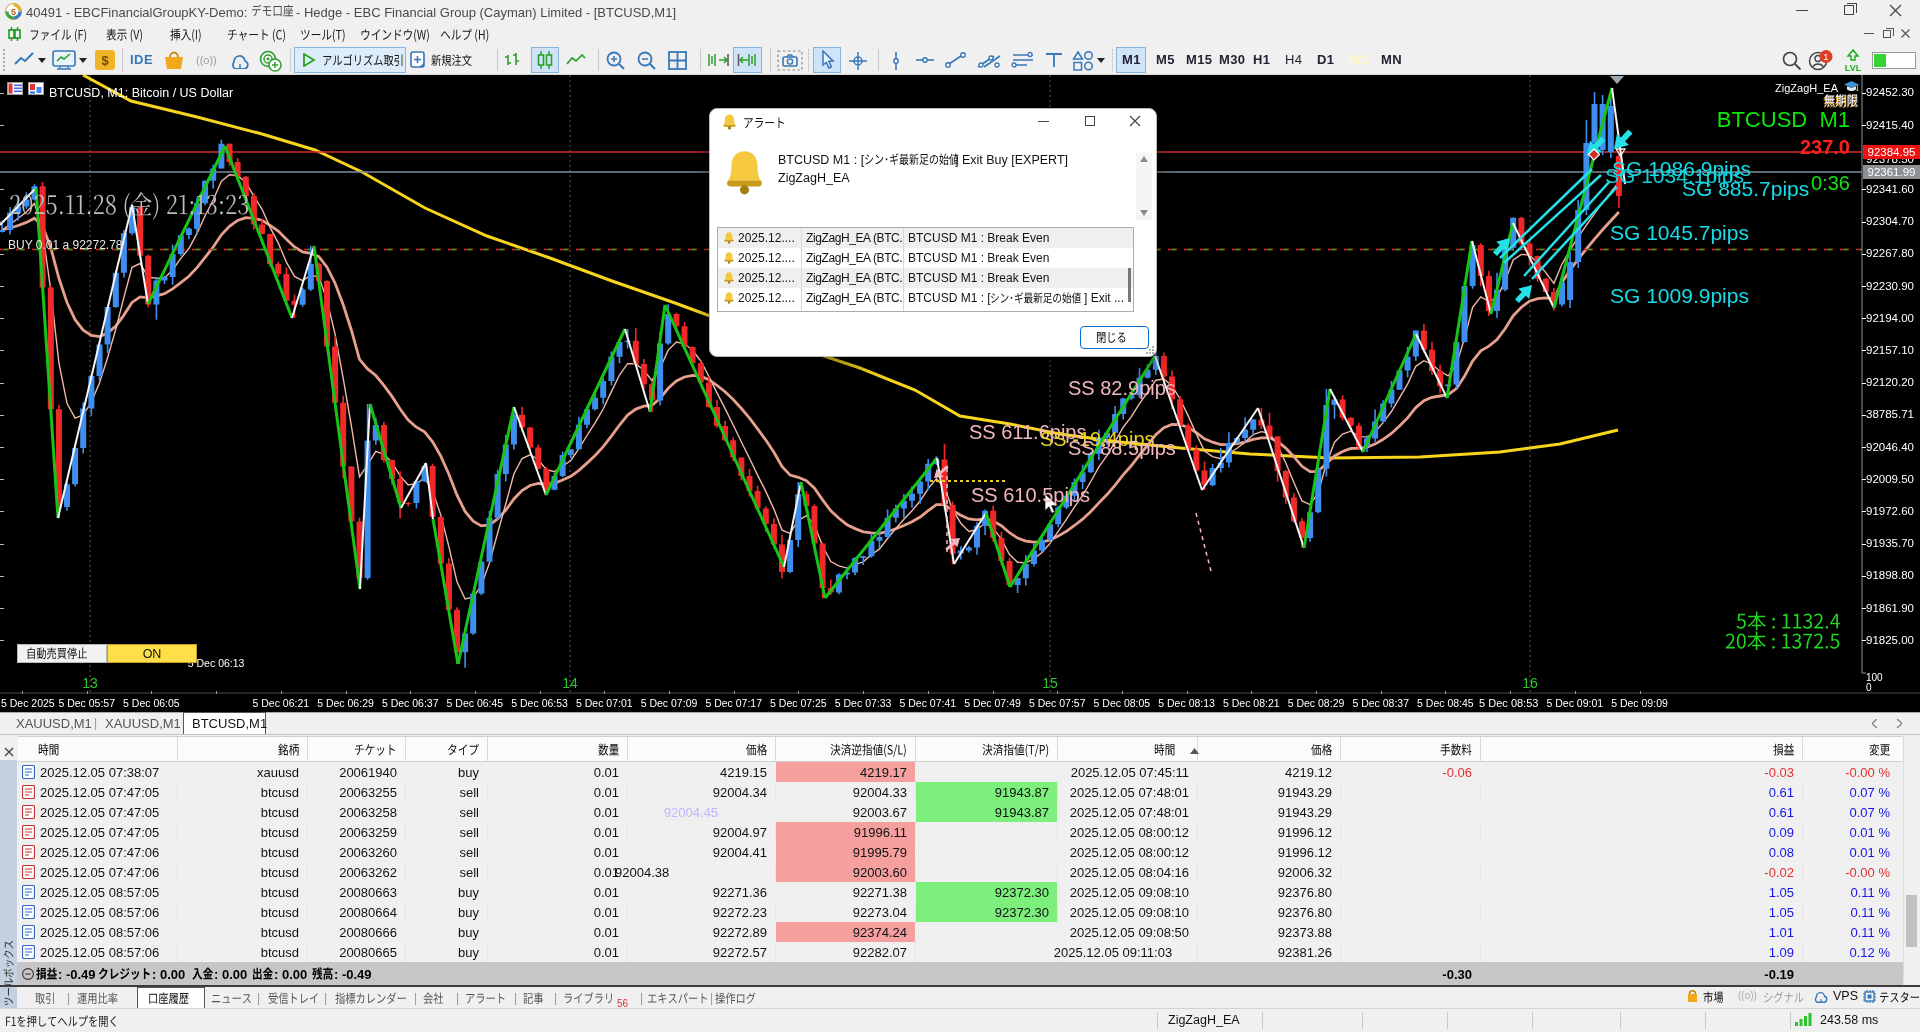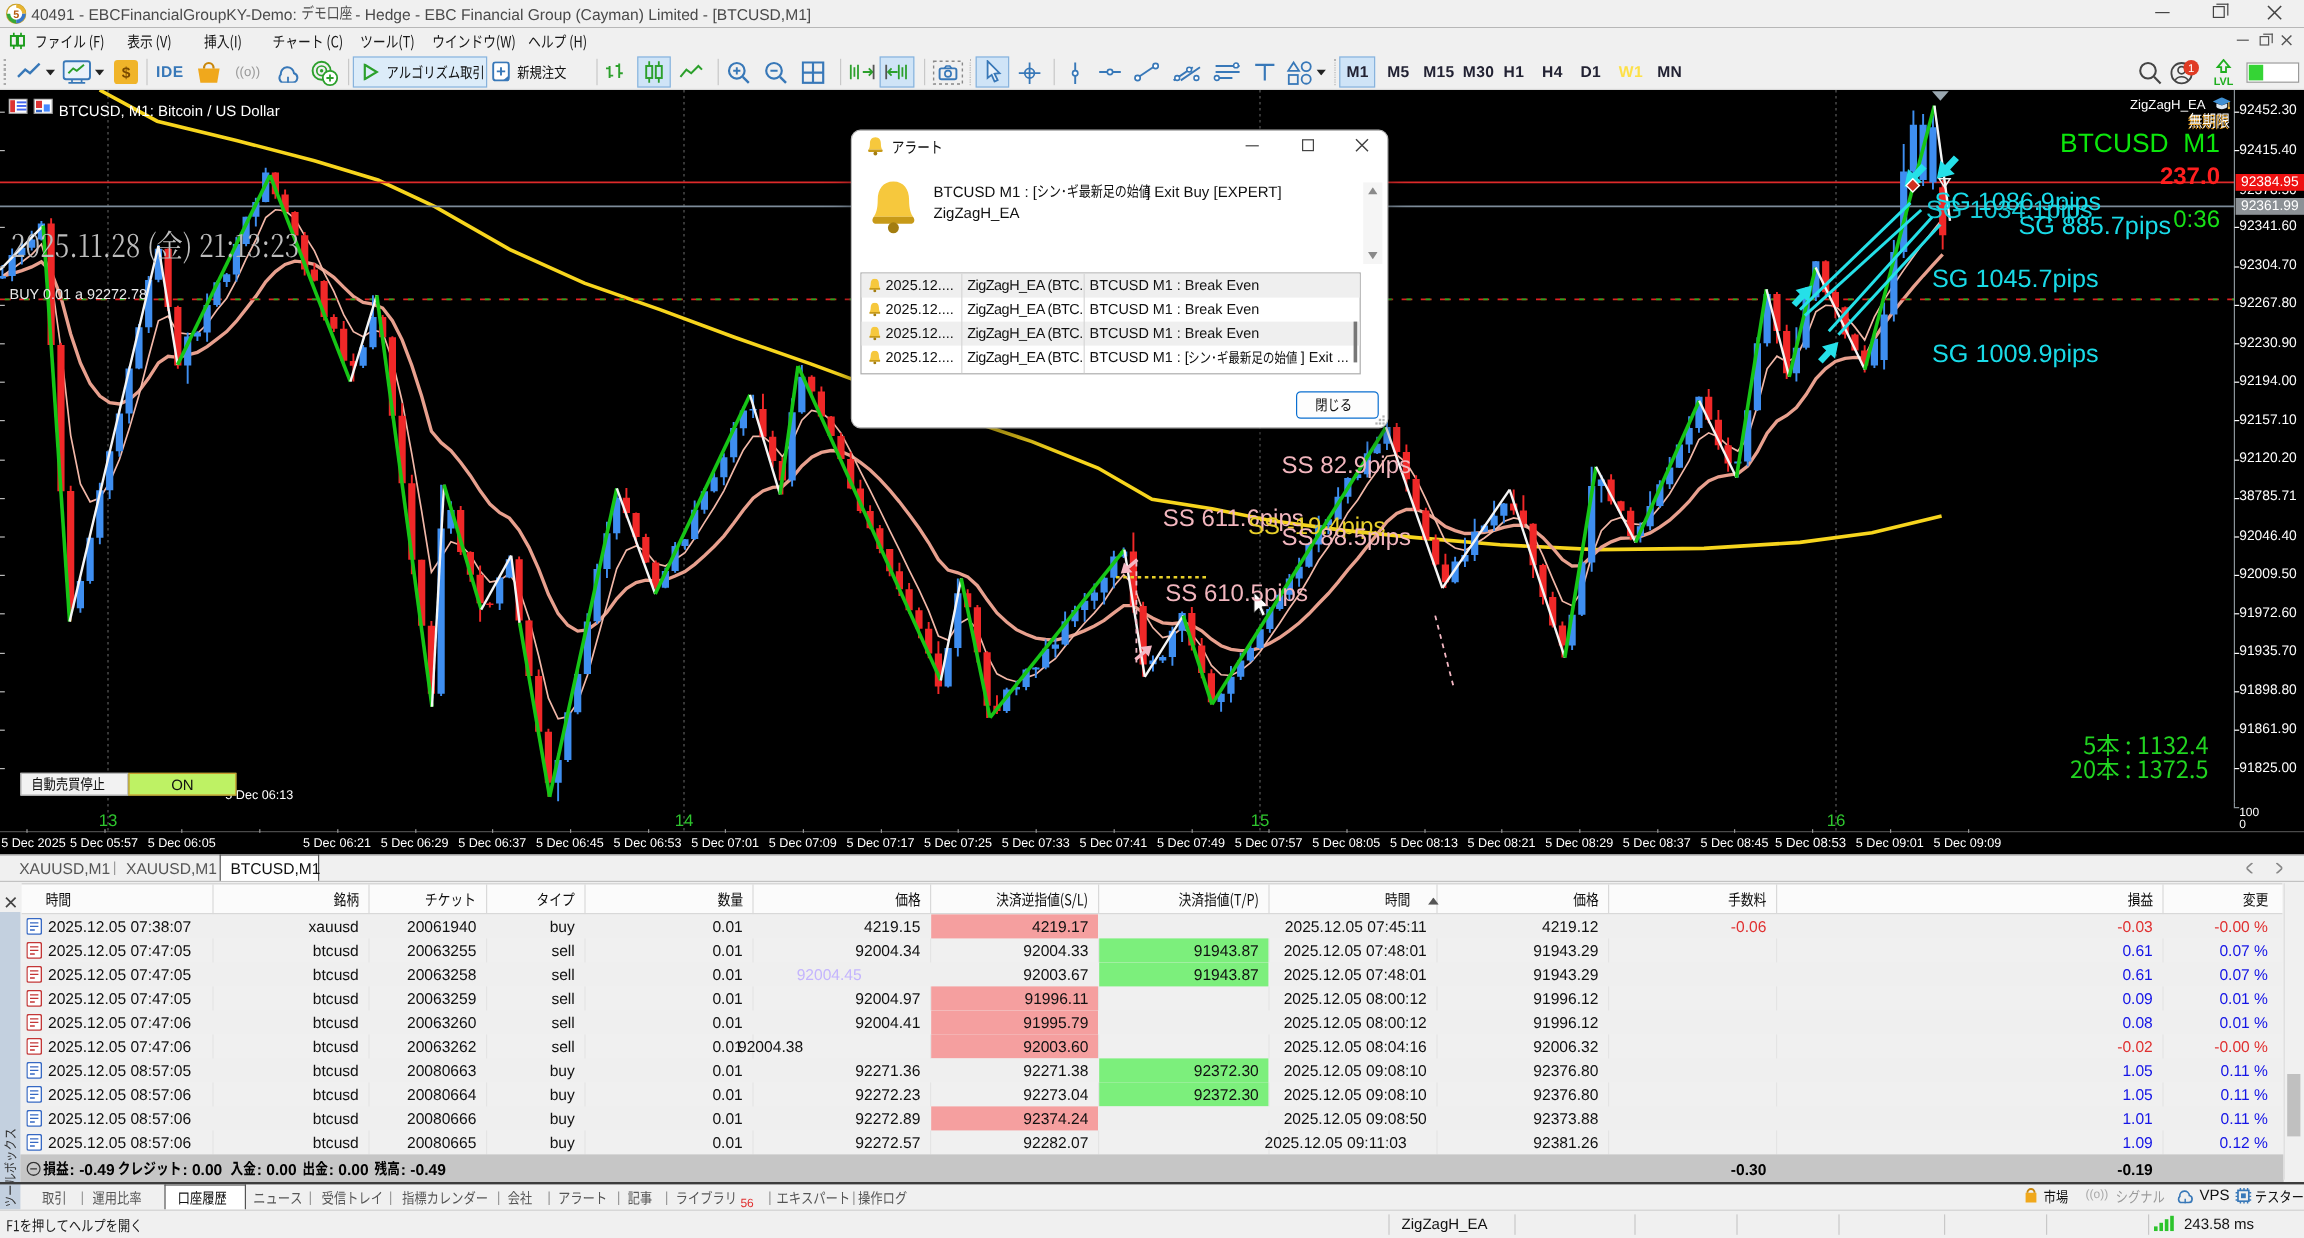--- a/index.html
+++ b/index.html
@@ -232,21 +232,21 @@
       <use href="#g32r" x="9894"></use>
       <use href="#g33r" x="10452"></use>
     </g>
   </svg>
 <div class="ab" style="left:8px;top:238px;font-size:12px;color:#e8e8e8">BUY 0.01 a  92272.78</div>
 <div class="ab" style="left:76px;top:675px;width:28px;text-align:center;font-size:14px;color:#2ec52e">13</div>
 <div class="ab" style="left:556px;top:675px;width:28px;text-align:center;font-size:14px;color:#2ec52e">14</div>
 <div class="ab" style="left:1036px;top:675px;width:28px;text-align:center;font-size:14px;color:#2ec52e">15</div>
 <div class="ab" style="left:1516px;top:675px;width:28px;text-align:center;font-size:14px;color:#2ec52e">16</div>
 <div class="ab" style="left:17px;top:644px;width:90px;height:19px;background:#f2f2f2;border:1px solid #b9b9b9"></div>
-<div class="ab" style="left:107px;top:644px;width:90px;height:19px;background:#bef264;border:1px solid #c89a2e;color:#111;font-size:12.5px;text-align:center;line-height:18px">ON</div>
+<div class="ab" style="left:107px;top:644px;width:90px;height:19px;background:#fde047;border:1px solid #c89a2e;color:#111;font-size:12.5px;text-align:center;line-height:18px">ON</div>
 <svg class="jl " style="left:26.0px;top:644.0px;width:63.5px;height:18.1px" viewBox="0 0 5080 1450">
     <g fill="#111" transform="translate(0,1120) scale(0.82,-1)">
       <use href="#g81eas" x="0"></use>
       <use href="#g52d5s" x="1000"></use>
       <use href="#g58f2s" x="2000"></use>
       <use href="#g8cb7s" x="3000"></use>
       <use href="#g505cs" x="4000"></use>
       <use href="#g6b62s" x="5000"></use>
     </g>
   </svg>
@@ -582,23 +582,23 @@
 <svg class="ab" style="left:1097px;top:58px" width="8" height="5" viewBox="0 0 8 5">
     <path d="M0 0h8l-4 5z" fill="#222"></path>
   </svg>
 <div class="ab" style="left:1112px;top:49px;width:1px;height:22px;border-left:1px dotted #b5b5b5"></div>
 <div class="ab" style="left:1116px;top:47px;width:30px;height:26px;background:#cfe4f7;border:1px solid #88b3dd"></div>
 <div class="ab" style="left:1122px;top:52px;font-size:13px;color:#223;font-weight:bold;letter-spacing:.3px">M1</div>
 <div class="ab" style="left:1156px;top:52px;font-size:13px;color:#223;font-weight:bold;letter-spacing:.3px">M5</div>
 <div class="ab" style="left:1186px;top:52px;font-size:13px;color:#223;font-weight:bold;letter-spacing:.3px">M15</div>
 <div class="ab" style="left:1219px;top:52px;font-size:13px;color:#223;font-weight:bold;letter-spacing:.3px">M30</div>
 <div class="ab" style="left:1253px;top:52px;font-size:13px;color:#223;font-weight:bold;letter-spacing:.3px">H1</div>
-<div class="ab" style="left:1285px;top:52px;font-size:13px;color:#223;font-weight:bold;letter-spacing:.3px">H4</div>
+<div class="ab" style="left:1285px;top:52px;font-size:13px;color:#223;font-weight:normal;letter-spacing:.3px">H4</div>
 <div class="ab" style="left:1317px;top:52px;font-size:13px;color:#223;font-weight:bold;letter-spacing:.3px">D1</div>
-<div class="ab" style="left:1349px;top:52px;font-size:13px;color:#fde047;font-weight:bold;letter-spacing:.3px">W1</div>
+<div class="ab" style="left:1349px;top:52px;font-size:13px;color:#fef9c3;font-weight:bold;letter-spacing:.3px">W1</div>
 <div class="ab" style="left:1381px;top:52px;font-size:13px;color:#223;font-weight:bold;letter-spacing:.3px">MN</div>
 <svg class="ab" style="left:1782px;top:51px" width="20" height="20" viewBox="0 0 20 20">
     <circle cx="8" cy="8" r="6.5" fill="none" stroke="#444" stroke-width="1.7"></circle>
     <path d="M13 13l5.5 5.5" stroke="#444" stroke-width="1.8"></path>
   </svg>
 <svg class="ab" style="left:1808px;top:50px" width="26" height="22" viewBox="0 0 26 22">
     <circle cx="10" cy="11" r="8.5" fill="none" stroke="#444" stroke-width="1.5"></circle>
     <circle cx="10" cy="8.5" r="3" fill="none" stroke="#444" stroke-width="1.4"></circle>
     <path d="M4.5 17a6.5 6.5 0 0 1 11 0" fill="none" stroke="#444" stroke-width="1.4"></path>
     <circle cx="18" cy="6.5" r="6.5" fill="#e03b24"></circle>

